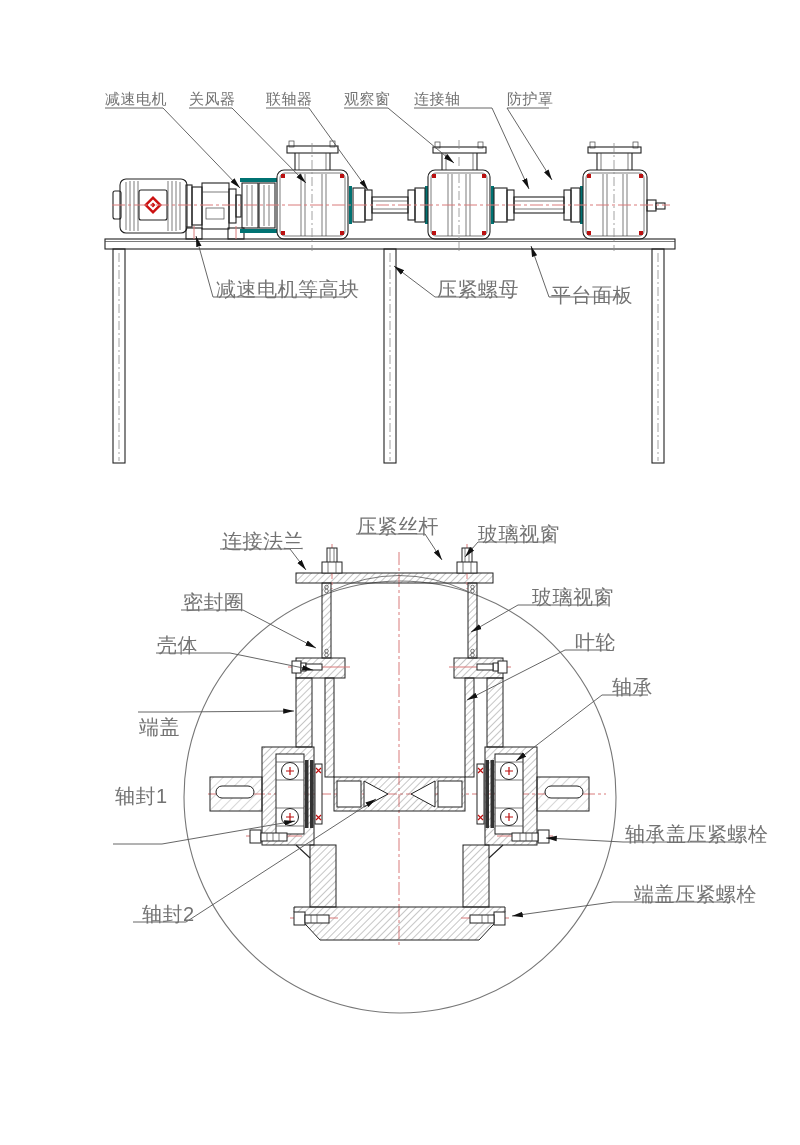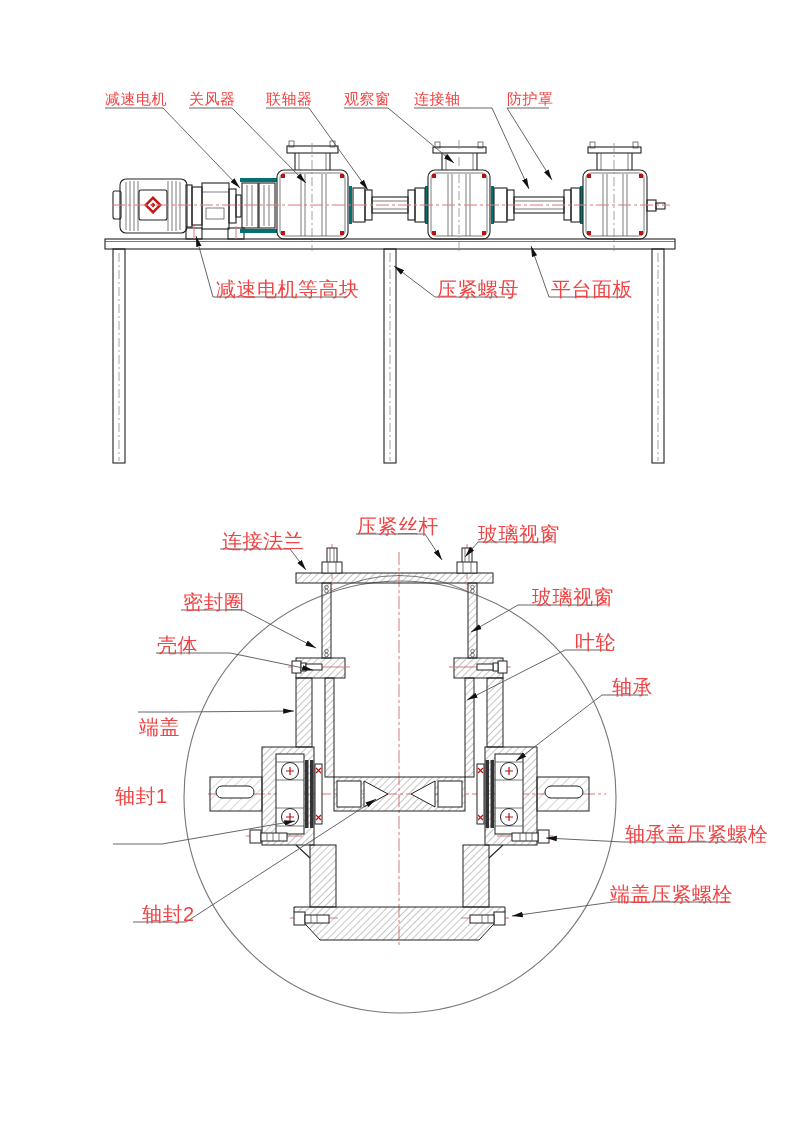--- a/index.html
+++ b/index.html
@@ -1,19 +1,19 @@
 <!DOCTYPE html>
 <html style="--centerline: #d97b7b; --accent-red: #bb1111; --teal: #007272; --leader: #555555; --logo-red: #cc1111;"><head>
 <meta charset="utf-8">
 <style>
   html,body{margin:0;padding:0;background:#ffffff;}
   #page{position:relative;width:800px;height:1145px;background:#fff;overflow:hidden;
         font-family:"Liberation Sans","DejaVu Sans",sans-serif;}
   svg{position:absolute;left:0;top:0;}
-  .lbl{position:absolute;color:#ef4444;white-space:nowrap;line-height:1.15;
+  .lbl{position:absolute;color:#737373;white-space:nowrap;line-height:1.15;
        font-family:"Liberation Sans","DejaVu Sans",sans-serif;text-align:right;}
   .lbl.t{font-size:15px;letter-spacing:.5px;}
   .lbl.s{font-size:20px;letter-spacing:.5px;}
   .ln{stroke:#222;fill:none;stroke-width:1.1;}
   .thin{stroke:#444;fill:none;stroke-width:.7;}
   .ht{fill:url(#h);stroke:#222;stroke-width:1;}
   .ht2{fill:url(#h2);stroke:#222;stroke-width:1;}
   .wh{fill:#fff;stroke:#222;stroke-width:1;}
   .cl{stroke:var(--centerline,#d97b7b);stroke-width:1;fill:none;}
   .cld{stroke:var(--centerline,#d97b7b);stroke-width:1;fill:none;stroke-dasharray:13 3 3 3;}
@@ -361,29 +361,29 @@
 </svg>
 
 <div class="lbl t" style="left:105px;top:90px">减速电机</div>
 <div class="lbl t" style="left:189px;top:90px">关风器</div>
 <div class="lbl t" style="left:266px;top:90px">联轴器</div>
 <div class="lbl t" style="left:344px;top:90px">观察窗</div>
 <div class="lbl t" style="left:414px;top:90px">连接轴</div>
 <div class="lbl t" style="left:507px;top:90px">防护罩</div>
 <div class="lbl s" style="left:216px;top:278px">减速电机等高块</div>
 <div class="lbl s" style="left:437px;top:278px">压紧螺母</div>
-<div class="lbl s" style="left:551px;top:278px">平台面板</div>
+<div class="lbl s" style="left:551px;top:284px">平台面板</div>
 
 <div class="lbl s" style="left:222px;top:530px">连接法兰</div>
 <div class="lbl s" style="left:357px;top:515px">压紧丝杆</div>
 <div class="lbl s" style="left:478px;top:523px">玻璃视窗</div>
 <div class="lbl s" style="left:183px;top:591px">密封圈</div>
 <div class="lbl s" style="left:532px;top:586px">玻璃视窗</div>
 <div class="lbl s" style="left:157px;top:634px">壳体</div>
 <div class="lbl s" style="left:575px;top:631px">叶轮</div>
 <div class="lbl s" style="left:139px;top:716px">端盖</div>
 <div class="lbl s" style="left:612px;top:676px">轴承</div>
 <div class="lbl s" style="left:115px;top:785px">轴封1</div>
 <div class="lbl s" style="left:625px;top:823px">轴承盖压紧螺栓</div>
 <div class="lbl s" style="left:142px;top:903px">轴封2</div>
-<div class="lbl s" style="left:610px;top:883px">端盖压紧螺栓</div>
+<div class="lbl s" style="left:634px;top:883px">端盖压紧螺栓</div>
 
 </div>
 
 </body></html>

